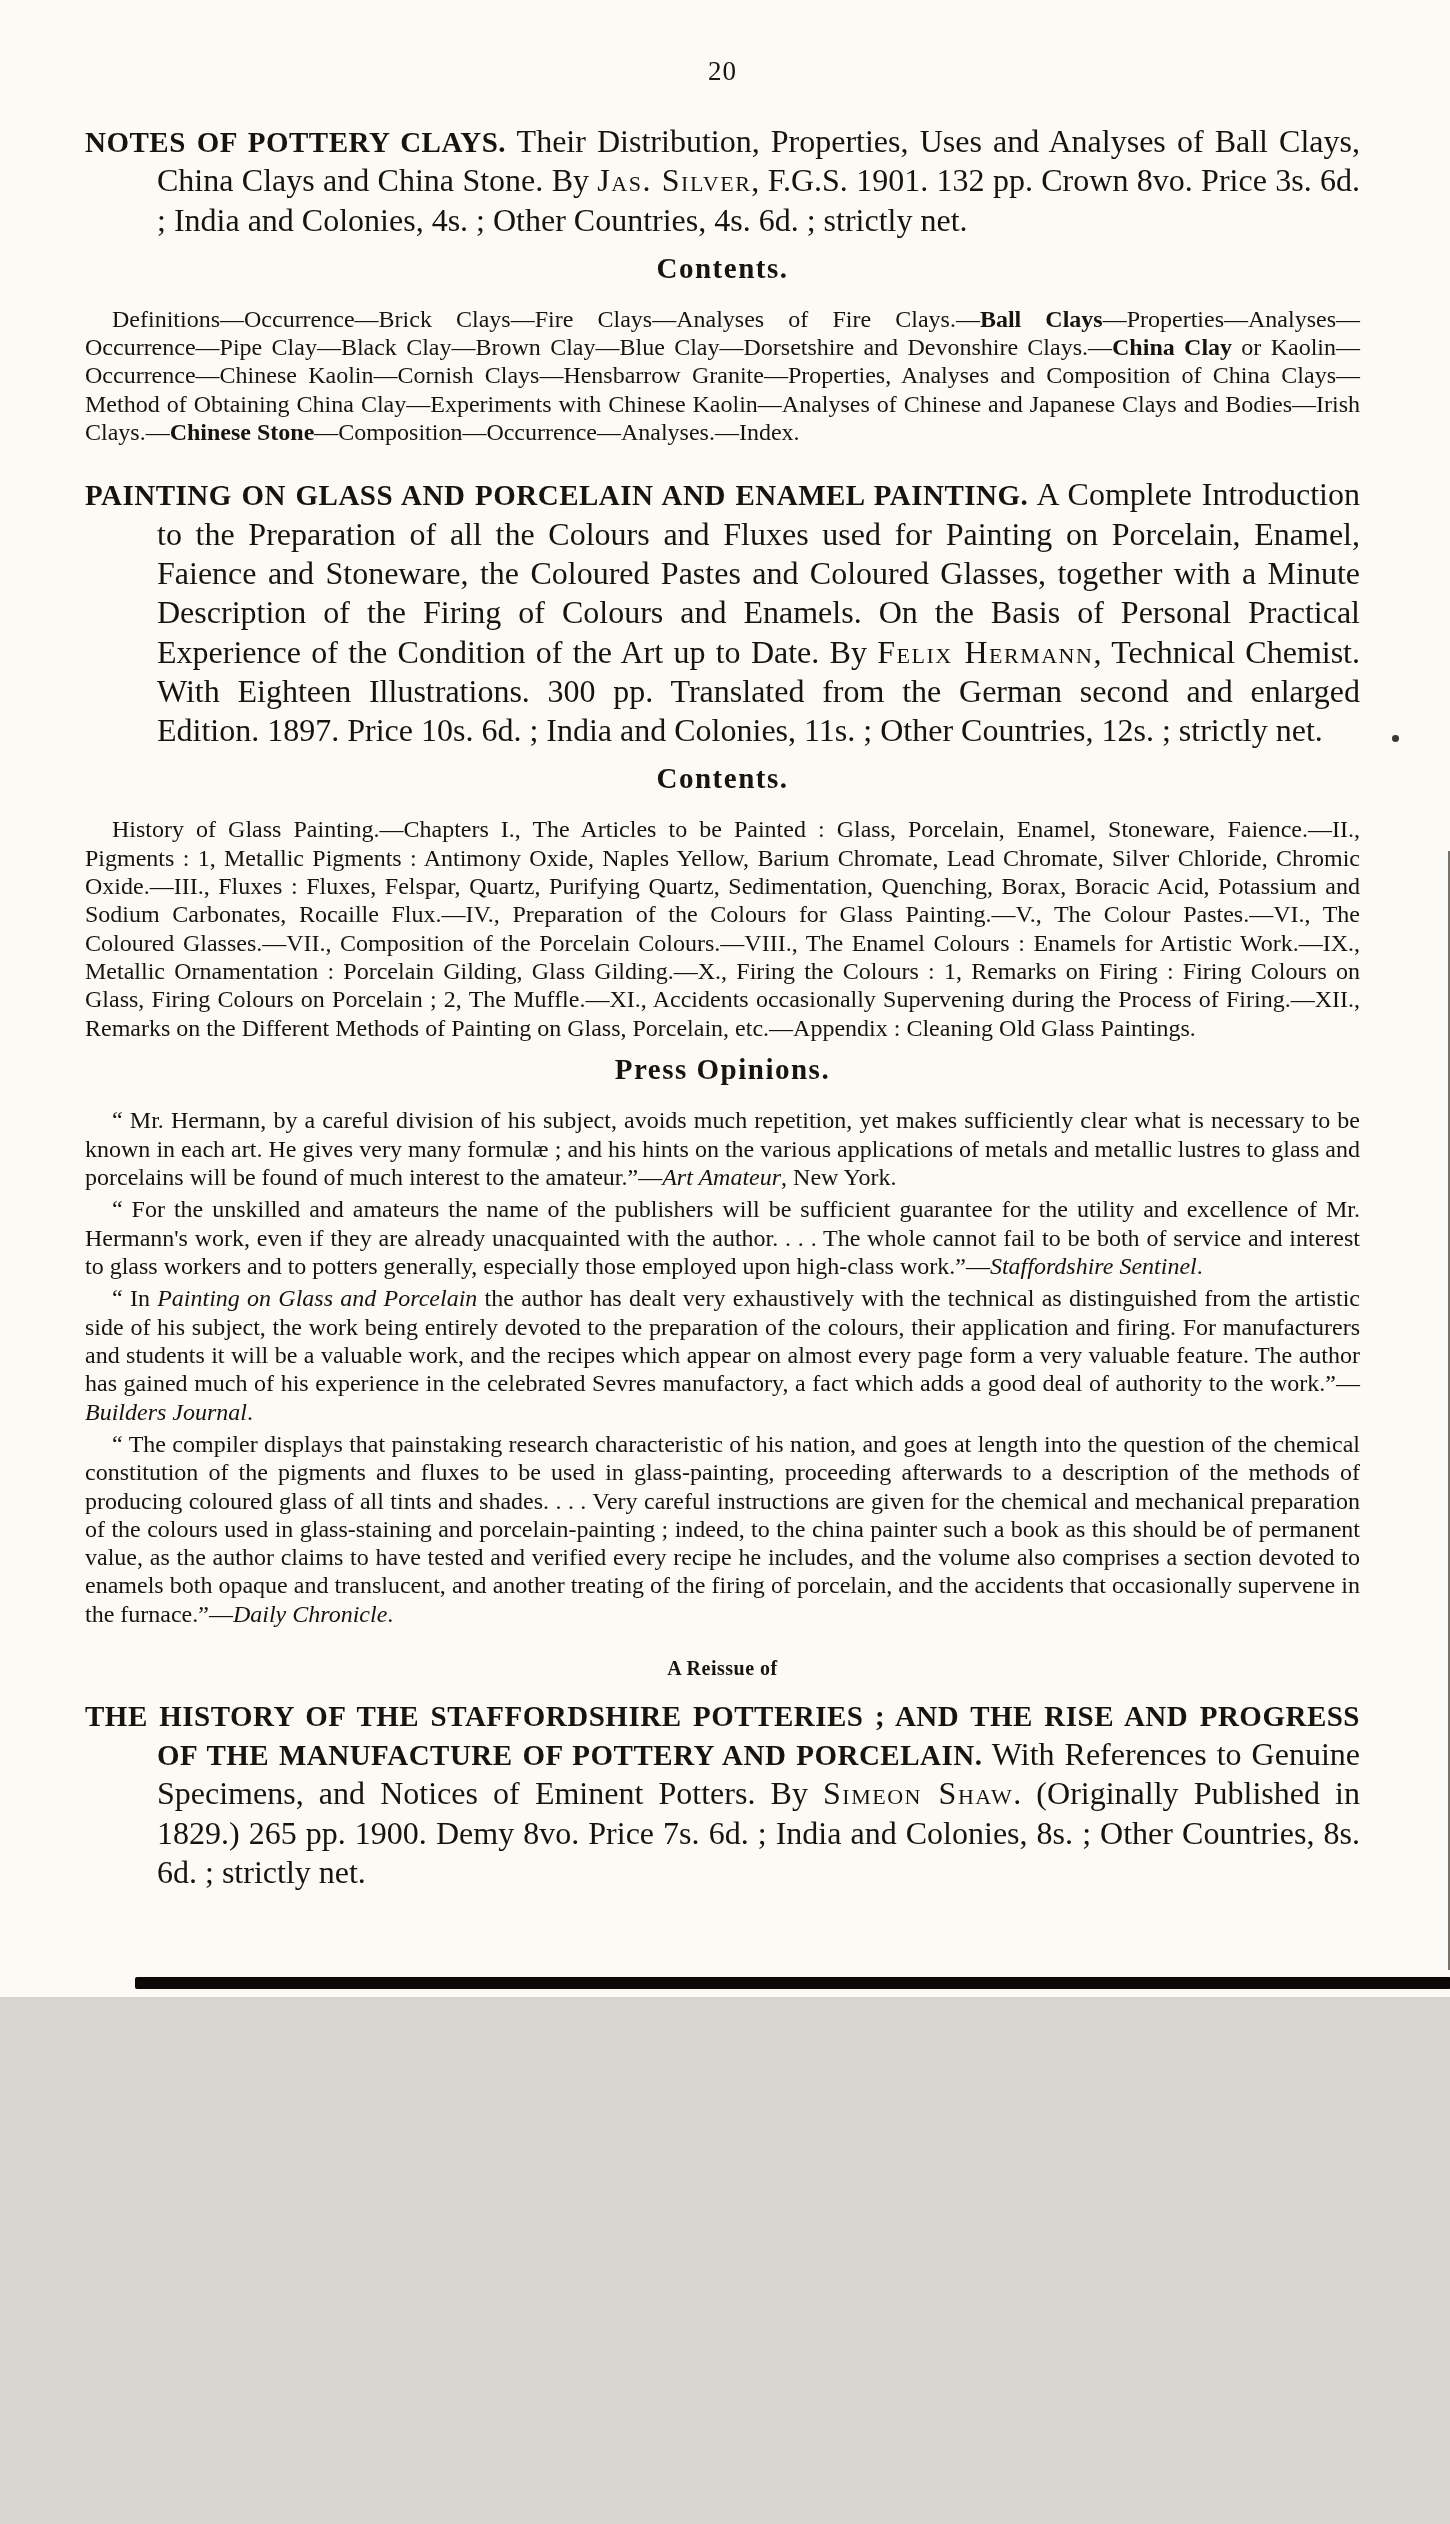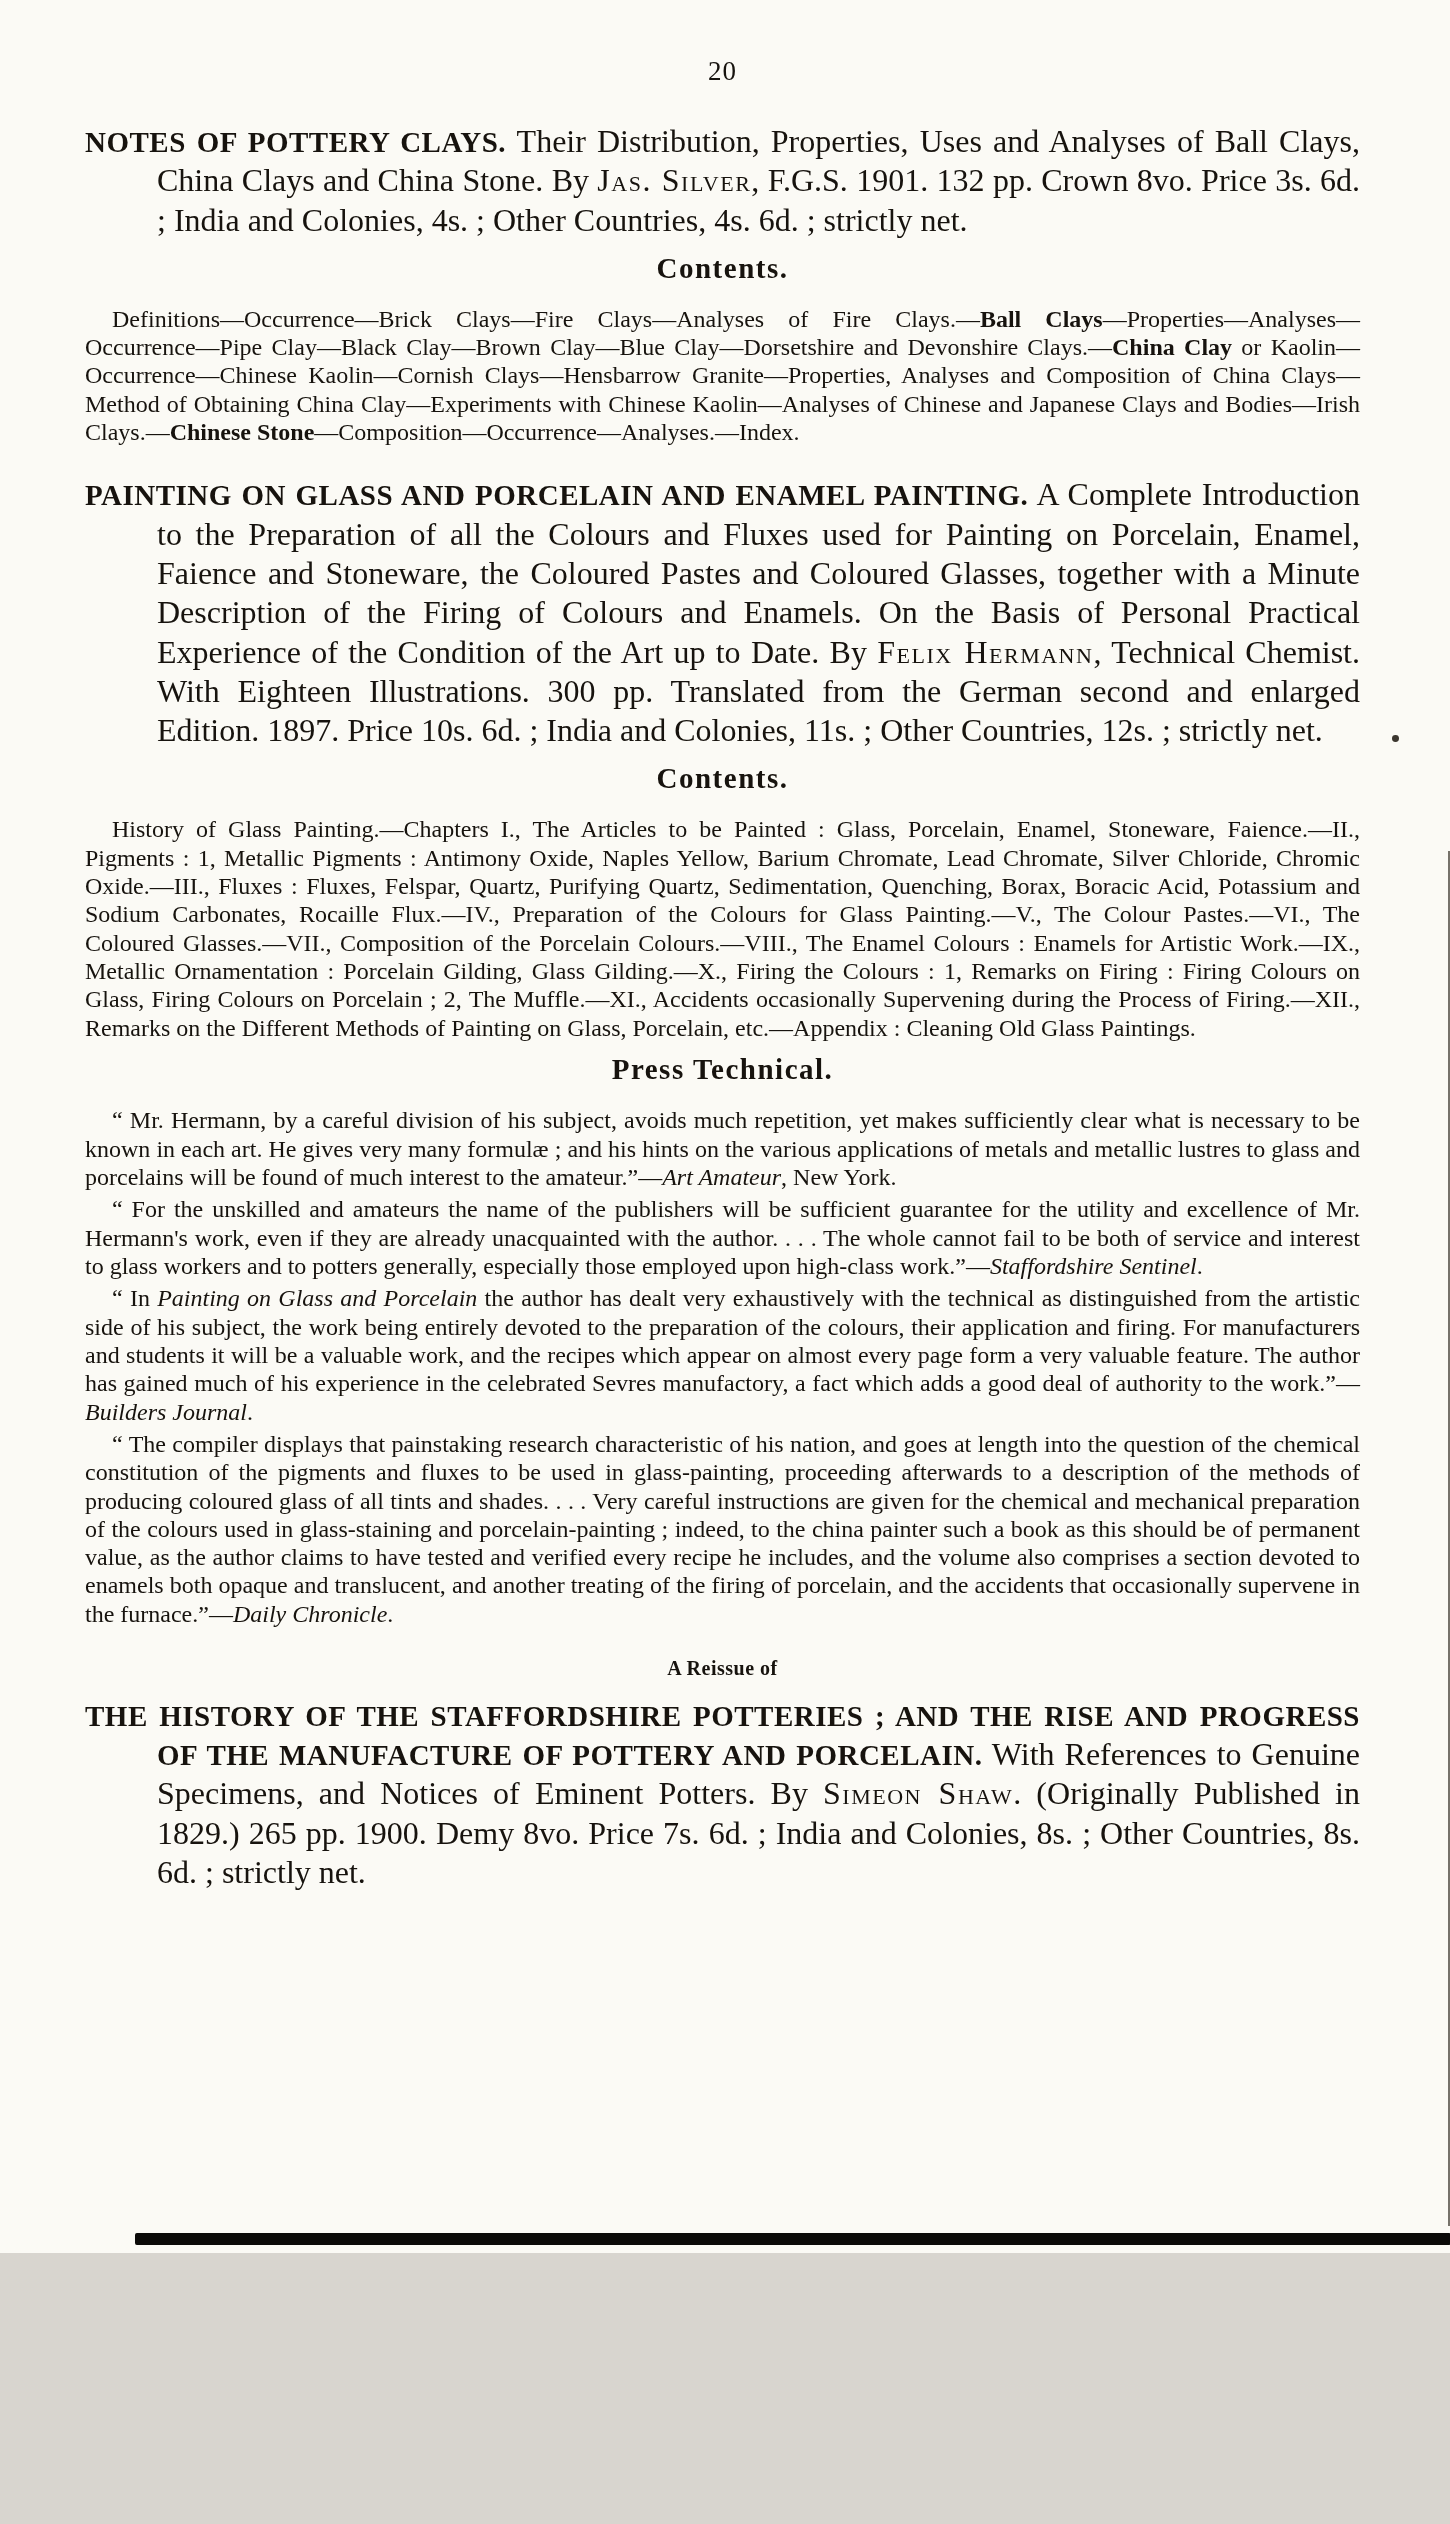--- a/index.html
+++ b/index.html
@@ -1,20 +1,20 @@
 <!DOCTYPE html>
 <html style="--paper: #fbfaf5; --ink: #17130e;"><head>
 <meta charset="utf-8">
 <style>
   * { margin: 0; padding: 0; box-sizing: border-box; }
   html, body { background: #d8d5cf; }
   .page {
     position: relative;
     width: 1451px;
-    height: 2253px;
+    height: 1997px;
     background: var(--paper, #fbfaf5);
     color: var(--ink, #17130e);
     font-family: "Liberation Serif", "DejaVu Serif", serif;
     padding: 56px 91px 0 85px;
     overflow: hidden;
   }
   .pageno {
     text-align: center;
     font-size: 27px;
     letter-spacing: 1px;
@@ -87,21 +87,21 @@
   <section>
     <p class="entry"><span class="seg-title">NOTES OF POTTERY CLAYS.</span><span> Their Distribution, Properties, Uses and Analyses of Ball Clays, China Clays and China Stone. By </span><span class="seg-sc">Jas. Silver</span><span>, F.G.S. 1901. 132 pp. Crown 8vo. Price 3s. 6d. ; India and Colonies, 4s. ; Other Countries, 4s. 6d. ; strictly net.</span></p>
     <h2 class="subhead">Contents.</h2>
     <p class="fine"><span>Definitions—Occurrence—Brick Clays—Fire Clays—Analyses of Fire Clays.—</span><span class="seg-bold">Ball Clays</span><span>—Properties—Analyses—Occurrence—Pipe Clay—Black Clay—Brown Clay—Blue Clay—Dorsetshire and Devonshire Clays.—</span><span class="seg-bold">China Clay</span><span> or Kaolin—Occurrence—Chinese Kaolin—Cornish Clays—Hensbarrow Granite—Properties, Analyses and Composition of China Clays—Method of Obtaining China Clay—Experiments with Chinese Kaolin—Analyses of Chinese and Japanese Clays and Bodies—Irish Clays.—</span><span class="seg-bold">Chinese Stone</span><span>—Composition—Occurrence—Analyses.—Index.</span></p>
   </section>
 
   <section>
     <p class="entry"><span class="seg-title">PAINTING ON GLASS AND PORCELAIN AND ENAMEL PAINTING.</span><span> A Complete Introduction to the Preparation of all the Colours and Fluxes used for Painting on Porcelain, Enamel, Faience and Stoneware, the Coloured Pastes and Coloured Glasses, together with a Minute Description of the Firing of Colours and Enamels. On the Basis of Personal Practical Experience of the Condition of the Art up to Date. By </span><span class="seg-sc">Felix Hermann</span><span>, Technical Chemist. With Eighteen Illustrations. 300 pp. Translated from the German second and enlarged Edition. 1897. Price 10s. 6d. ; India and Colonies, 11s. ; Other Countries, 12s. ; strictly net.</span></p>
     <h2 class="subhead">Contents.</h2>
     <p class="fine"><span>History of Glass Painting.—Chapters I., The Articles to be Painted : Glass, Porcelain, Enamel, Stoneware, Faience.—II., Pigments : 1, Metallic Pigments : Antimony Oxide, Naples Yellow, Barium Chromate, Lead Chromate, Silver Chloride, Chromic Oxide.—III., Fluxes : Fluxes, Felspar, Quartz, Purifying Quartz, Sedimentation, Quenching, Borax, Boracic Acid, Potassium and Sodium Carbonates, Rocaille Flux.—IV., Preparation of the Colours for Glass Painting.—V., The Colour Pastes.—VI., The Coloured Glasses.—VII., Composition of the Porcelain Colours.—VIII., The Enamel Colours : Enamels for Artistic Work.—IX., Metallic Ornamentation : Porcelain Gilding, Glass Gilding.—X., Firing the Colours : 1, Remarks on Firing : Firing Colours on Glass, Firing Colours on Porcelain ; 2, The Muffle.—XI., Accidents occasionally Supervening during the Process of Firing.—XII., Remarks on the Different Methods of Painting on Glass, Porcelain, etc.—Appendix : Cleaning Old Glass Paintings.</span></p>
-    <h2 class="subhead">Press Technical.</h2>
+    <h2 class="subhead">Press Opinions.</h2>
     <p class="fine"><span>“ Mr. Hermann, by a careful division of his subject, avoids much repetition, yet makes sufficiently clear what is necessary to be known in each art. He gives very many formulæ ; and his hints on the various applications of metals and metallic lustres to glass and porcelains will be found of much interest to the amateur.”—</span><span class="seg-italic">Art Amateur</span><span>, New York.</span></p>
     <p class="fine"><span>“ For the unskilled and amateurs the name of the publishers will be sufficient guarantee for the utility and excellence of Mr. Hermann's work, even if they are already unacquainted with the author. . . . The whole cannot fail to be both of service and interest to glass workers and to potters generally, especially those employed upon high-class work.”—</span><span class="seg-italic">Staffordshire Sentinel</span><span>.</span></p>
     <p class="fine"><span>“ In </span><span class="seg-italic">Painting on Glass and Porcelain</span><span> the author has dealt very exhaustively with the technical as distinguished from the artistic side of his subject, the work being entirely devoted to the preparation of the colours, their application and firing. For manufacturers and students it will be a valuable work, and the recipes which appear on almost every page form a very valuable feature. The author has gained much of his experience in the celebrated Sevres manufactory, a fact which adds a good deal of authority to the work.”—</span><span class="seg-italic">Builders Journal</span><span>.</span></p>
     <p class="fine"><span>“ The compiler displays that painstaking research characteristic of his nation, and goes at length into the question of the chemical constitution of the pigments and fluxes to be used in glass-painting, proceeding afterwards to a description of the methods of producing coloured glass of all tints and shades. . . . Very careful instructions are given for the chemical and mechanical preparation of the colours used in glass-staining and porcelain-painting ; indeed, to the china painter such a book as this should be of permanent value, as the author claims to have tested and verified every recipe he includes, and the volume also comprises a section devoted to enamels both opaque and translucent, and another treating of the firing of porcelain, and the accidents that occasionally supervene in the furnace.”—</span><span class="seg-italic">Daily Chronicle</span><span>.</span></p>
   </section>
 
   <section>
     <h2 class="reissue">A Reissue of</h2>
     <p class="entry"><span class="seg-title">THE HISTORY OF THE STAFFORDSHIRE POTTERIES ; AND THE RISE AND PROGRESS OF THE MANUFACTURE OF POTTERY AND PORCELAIN.</span><span> With References to Genuine Specimens, and Notices of Eminent Potters. By </span><span class="seg-sc">Simeon Shaw</span><span>. (Originally Published in 1829.) 265 pp. 1900. Demy 8vo. Price 7s. 6d. ; India and Colonies, 8s. ; Other Countries, 8s. 6d. ; strictly net.</span></p>
   </section>

